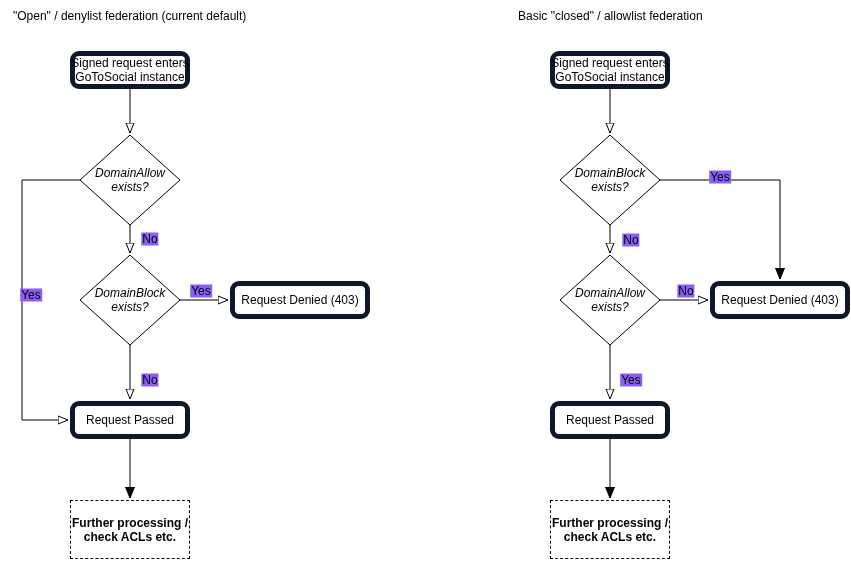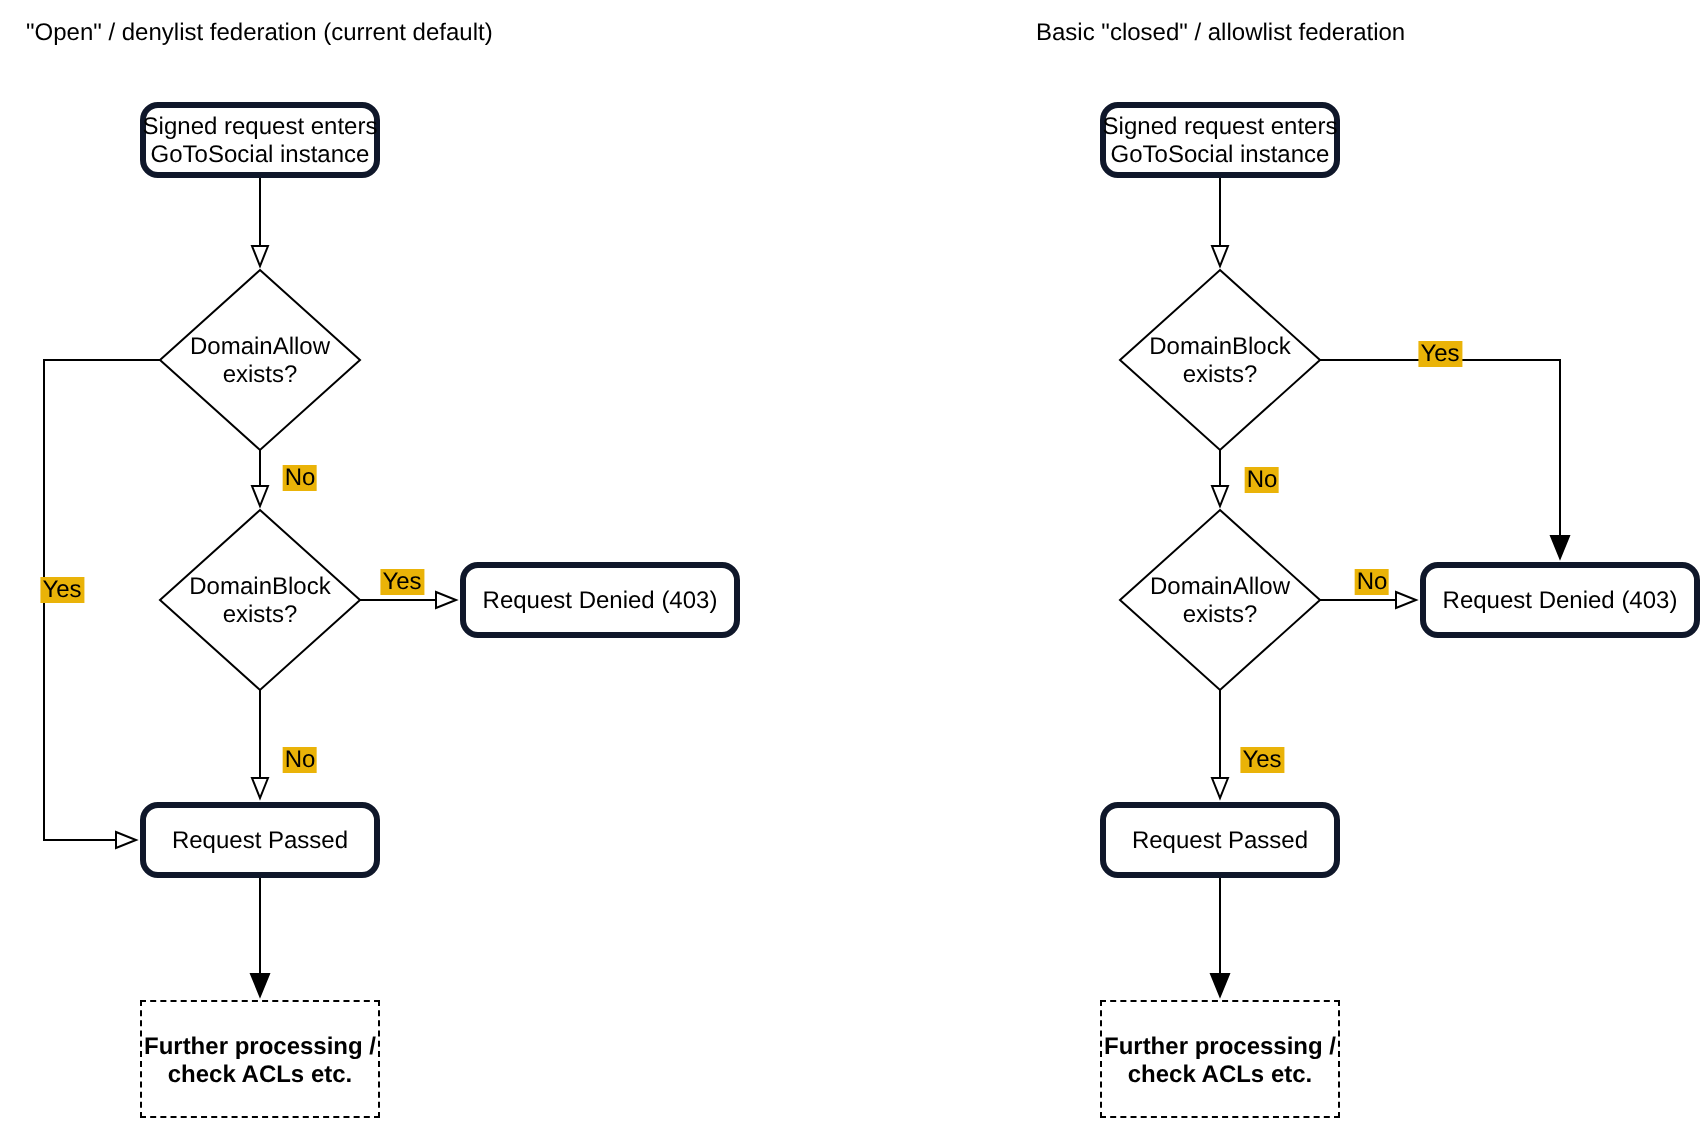--- a/index.html
+++ b/index.html
@@ -18,37 +18,38 @@
   .shape { fill: #ffffff; stroke: #000000; stroke-width: 1; }
   .chart-title { position: absolute; white-space: nowrap; line-height: 14px; }
   .node {
     position: absolute;
     box-sizing: border-box;
     display: flex;
     align-items: center;
     justify-content: center;
     text-align: center;
     background: #ffffff;
-    border: 3px solid #0f172a;
+    border: 5px solid #0f172a;
   }
   .rounded { border-radius: 9px; }
   .dashed-box { border: 1px dashed #000000; border-radius: 0; font-weight: bold; }
   .dlabel {
     position: absolute;
     display: flex;
     align-items: center;
     justify-content: center;
     text-align: center;
+    font-style: italic;
   }
   .lines { line-height: 14px; }
   .ln { white-space: nowrap; line-height: 14px; }
   .elabel {
     position: absolute;
     transform: translate(-50%, -50%);
-    background: #eab308;
+    background: #8b5cf6;
     padding: 0 1px;
     line-height: 13px;
     white-space: nowrap;
   }
 </style>
 </head>
 <body>
 
 <div class="canvas">
 

